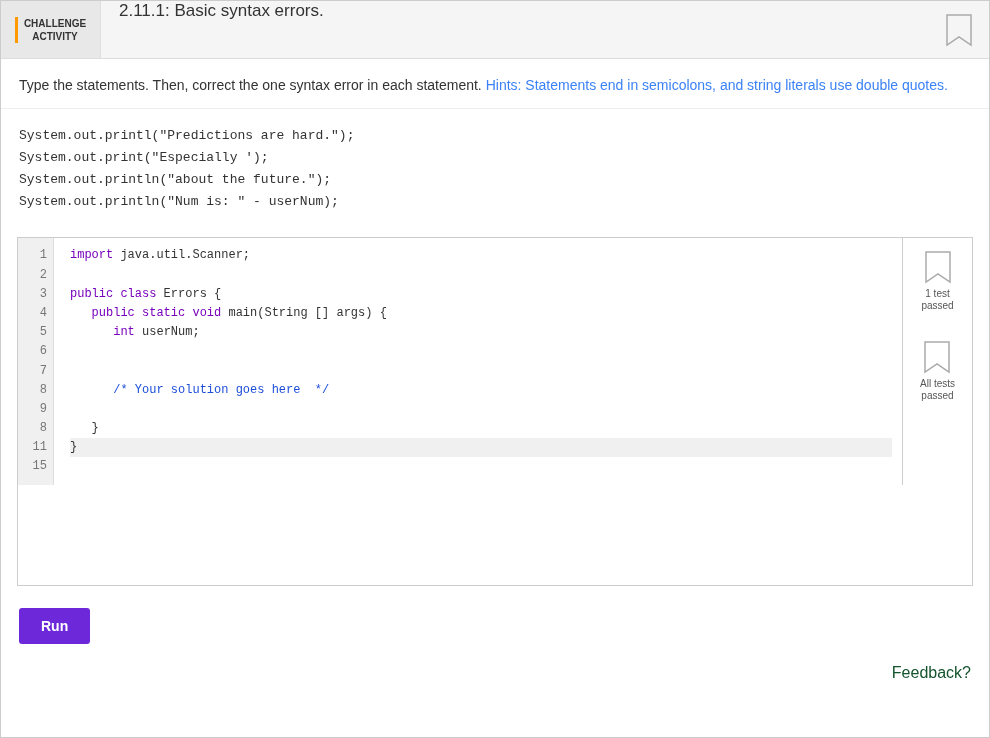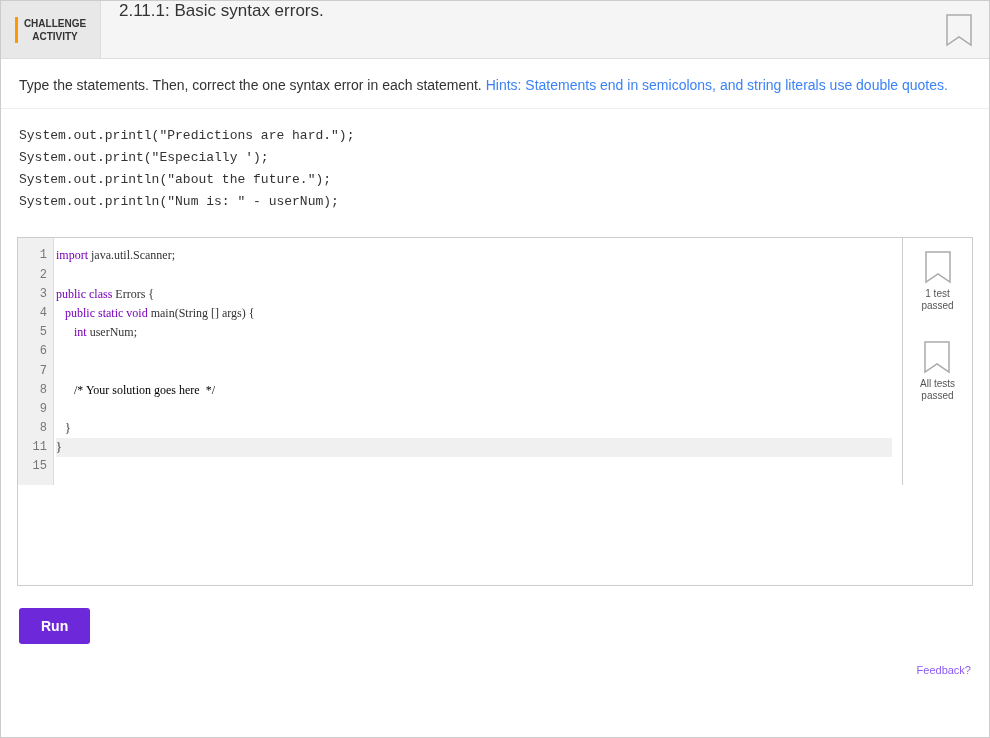--- a/index.html
+++ b/index.html
@@ -103,37 +103,37 @@
       min-width: 36px;
       user-select: none;
       border-right: 1px solid #ddd;
     }
     .line-numbers span {
       display: block;
     }
     .code-editor {
       flex: 1;
       background: #fff;
-      padding: 8px 2px;
-      font-family: Liberation Serif, serif;
+      padding: 8px 16px;
+      font-family: Liberation Mono, monospace;
       font-size: 12px;
       line-height: 1.6;
       color: #333;
       overflow: auto;
     }
     .code-editor .cl {
       display: block;
       white-space: pre;
     }
     .cl.highlighted {
       background: #f0f0f0;
     }
     
     .kw { color: #7700bb; } 
-    .cm { color: #000000; }
+    .cm { color: #1d4ed8; }
 
     
     .test-panel {
       position: absolute;
       right: 0;
       top: 0;
       width: 70px;
       display: flex;
       flex-direction: column;
       align-items: center;
@@ -175,22 +175,22 @@
       border-radius: 3px;
     }
 
     
     .feedback-section {
       display: flex;
       justify-content: flex-end;
       padding: 6px 18px 12px;
     }
     .feedback-link {
-      color: #8b5cf6;
-      font-size: 11px;
+      color: #14532d;
+      font-size: 16px;
       cursor: pointer;
       text-decoration: none;
     }
 
     
     .editor-empty {
       min-height: 100px;
       background: #fff;
     }
   </style>

